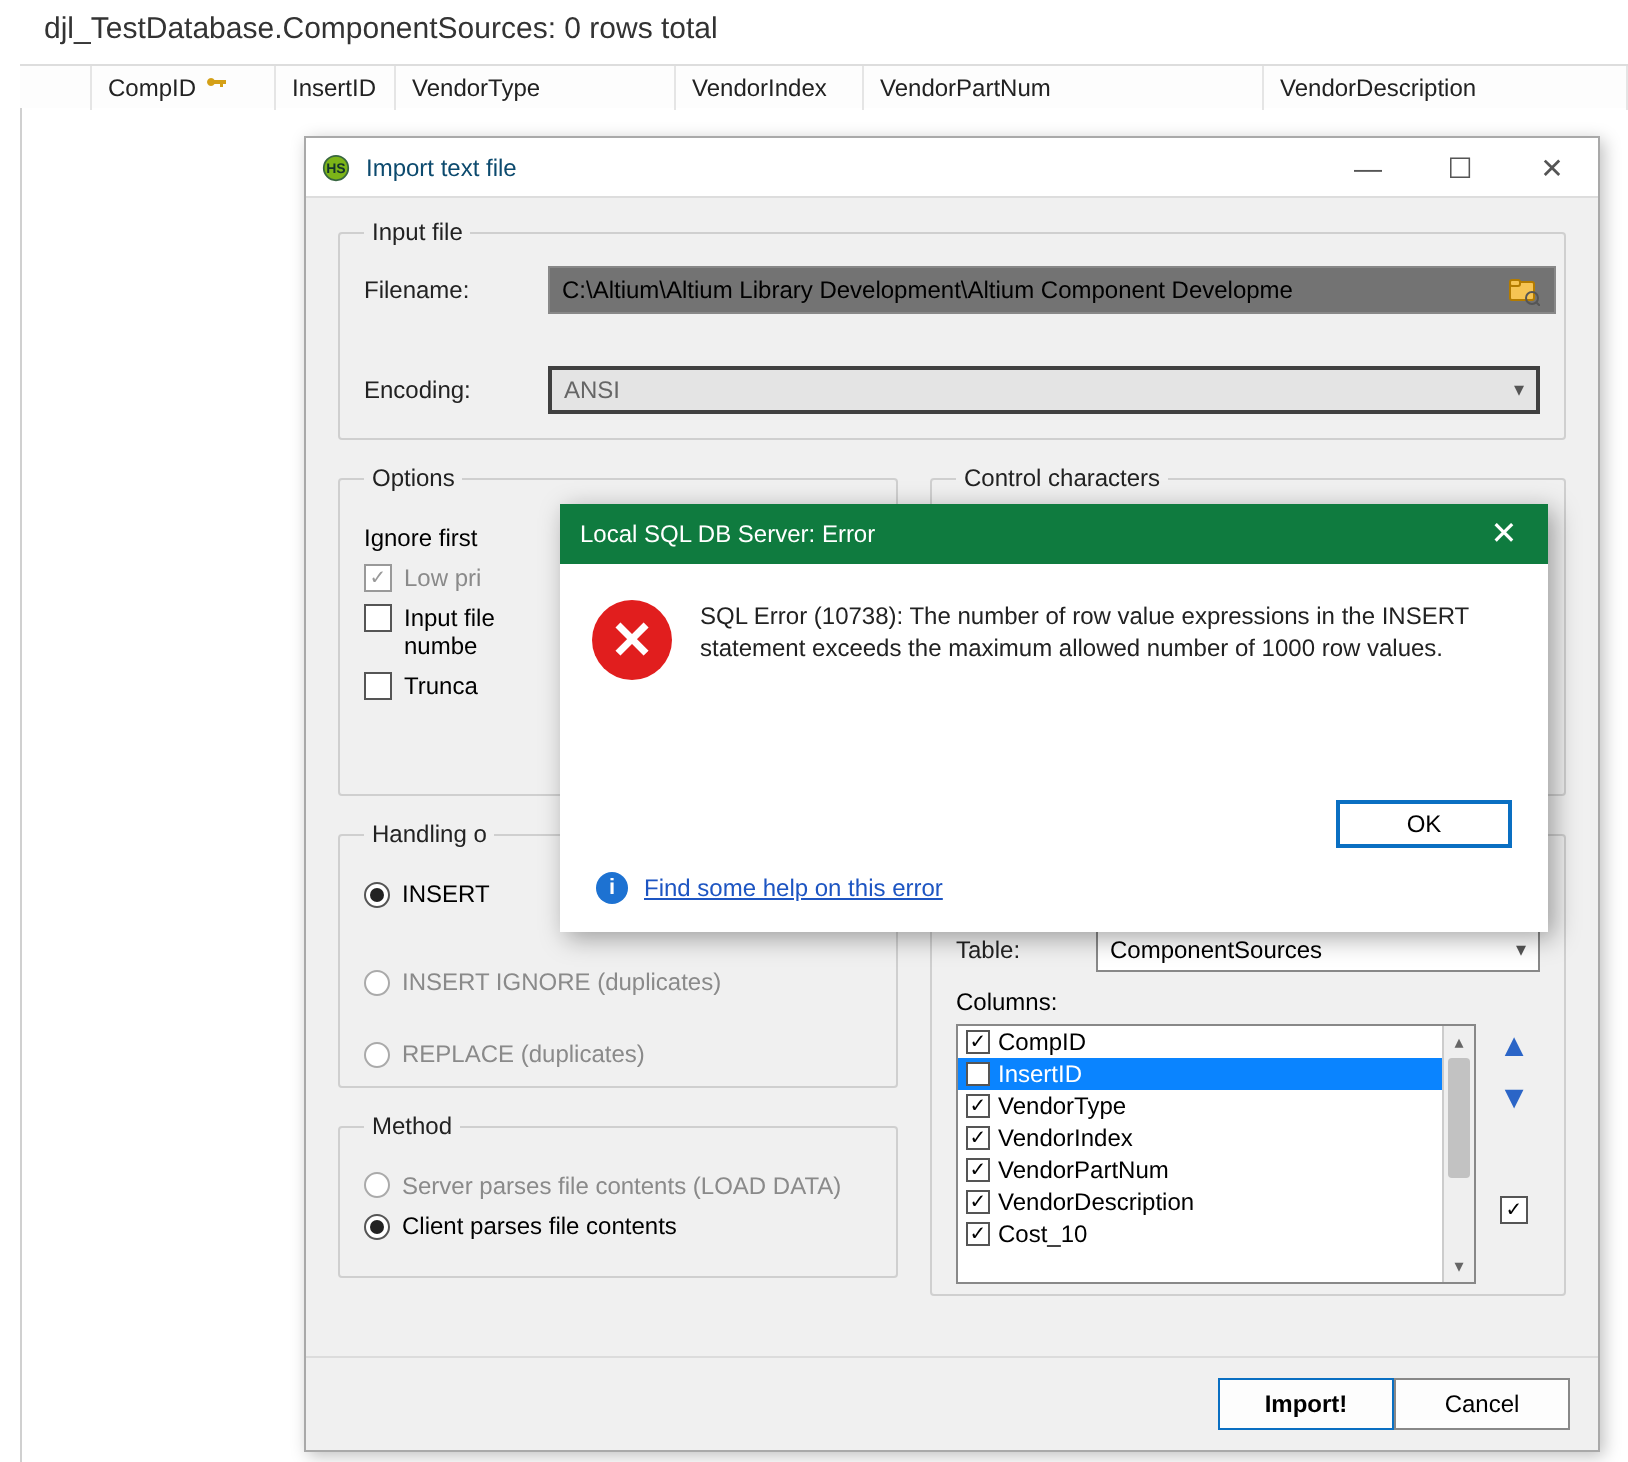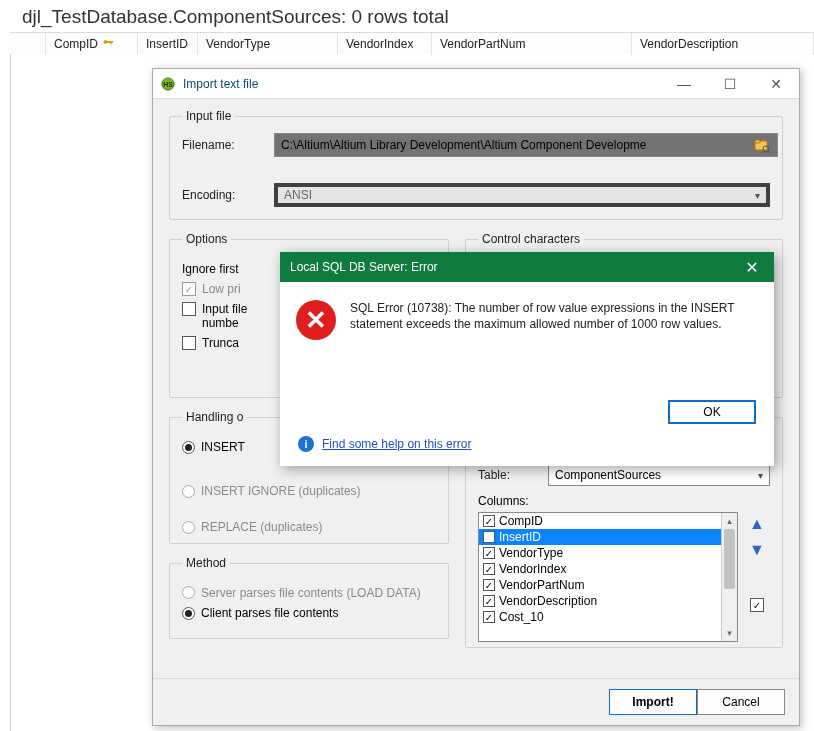--- a/index.html
+++ b/index.html
@@ -10,21 +10,21 @@
     background: #ffffff;
     width: 814px;
     height: 731px;
     position: relative;
     overflow: hidden;
   }
   .bg-title {
     position: absolute;
     top: 6px;
     left: 22px;
-    font-size: 19px;
+    font-size: 15px;
     color: #333;
   }
   .bg-grid {
     position: absolute;
     top: 32px;
     left: 10px;
     right: 0;
     height: 40px;
   }
   .bg-grid-header {
@@ -128,21 +128,21 @@
     font-size: 12px;
     padding: 0 6px;
     display: flex;
     align-items: center;
     white-space: nowrap;
     overflow: hidden;
   }
   .form-select {
     flex: 1;
     height: 24px;
-    border: 4px solid #404040;
+    border: 2px solid #404040;
     background: #e4e4e4;
     font-size: 12px;
     padding: 0 6px;
     display: flex;
     align-items: center;
     justify-content: space-between;
     color: #666;
   }
   .browse-icon {
     width: 16px; height: 16px;

